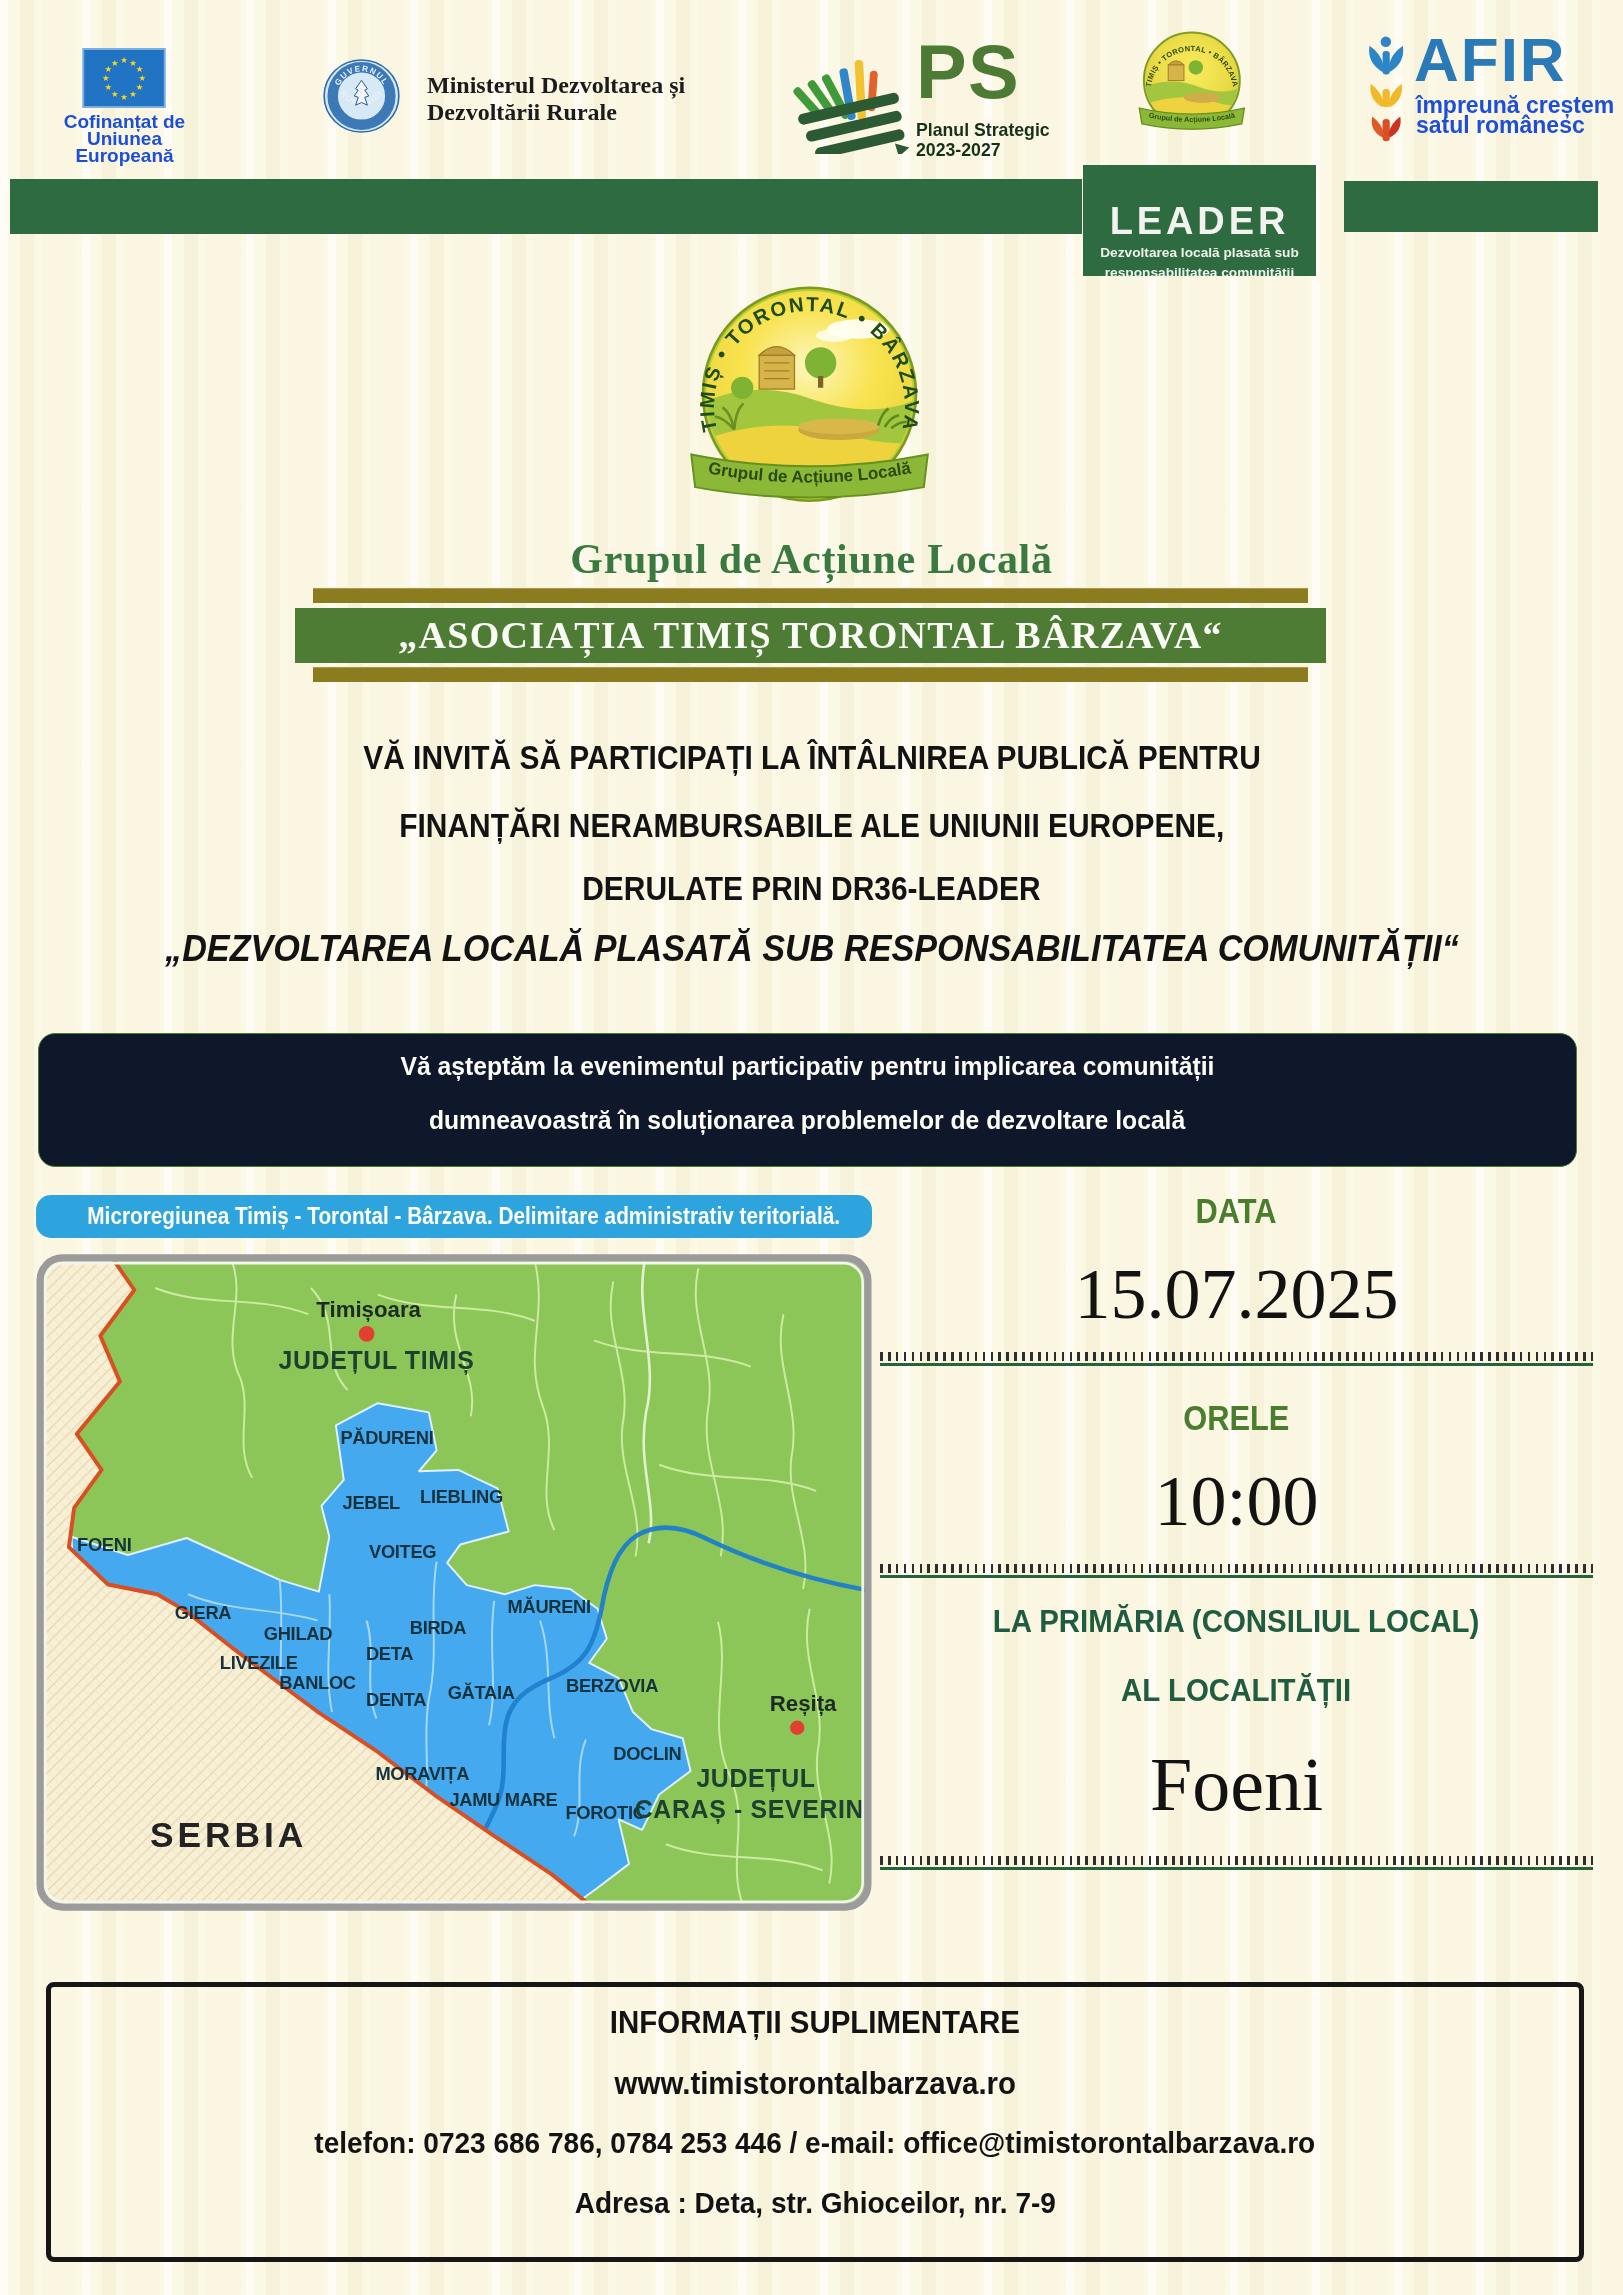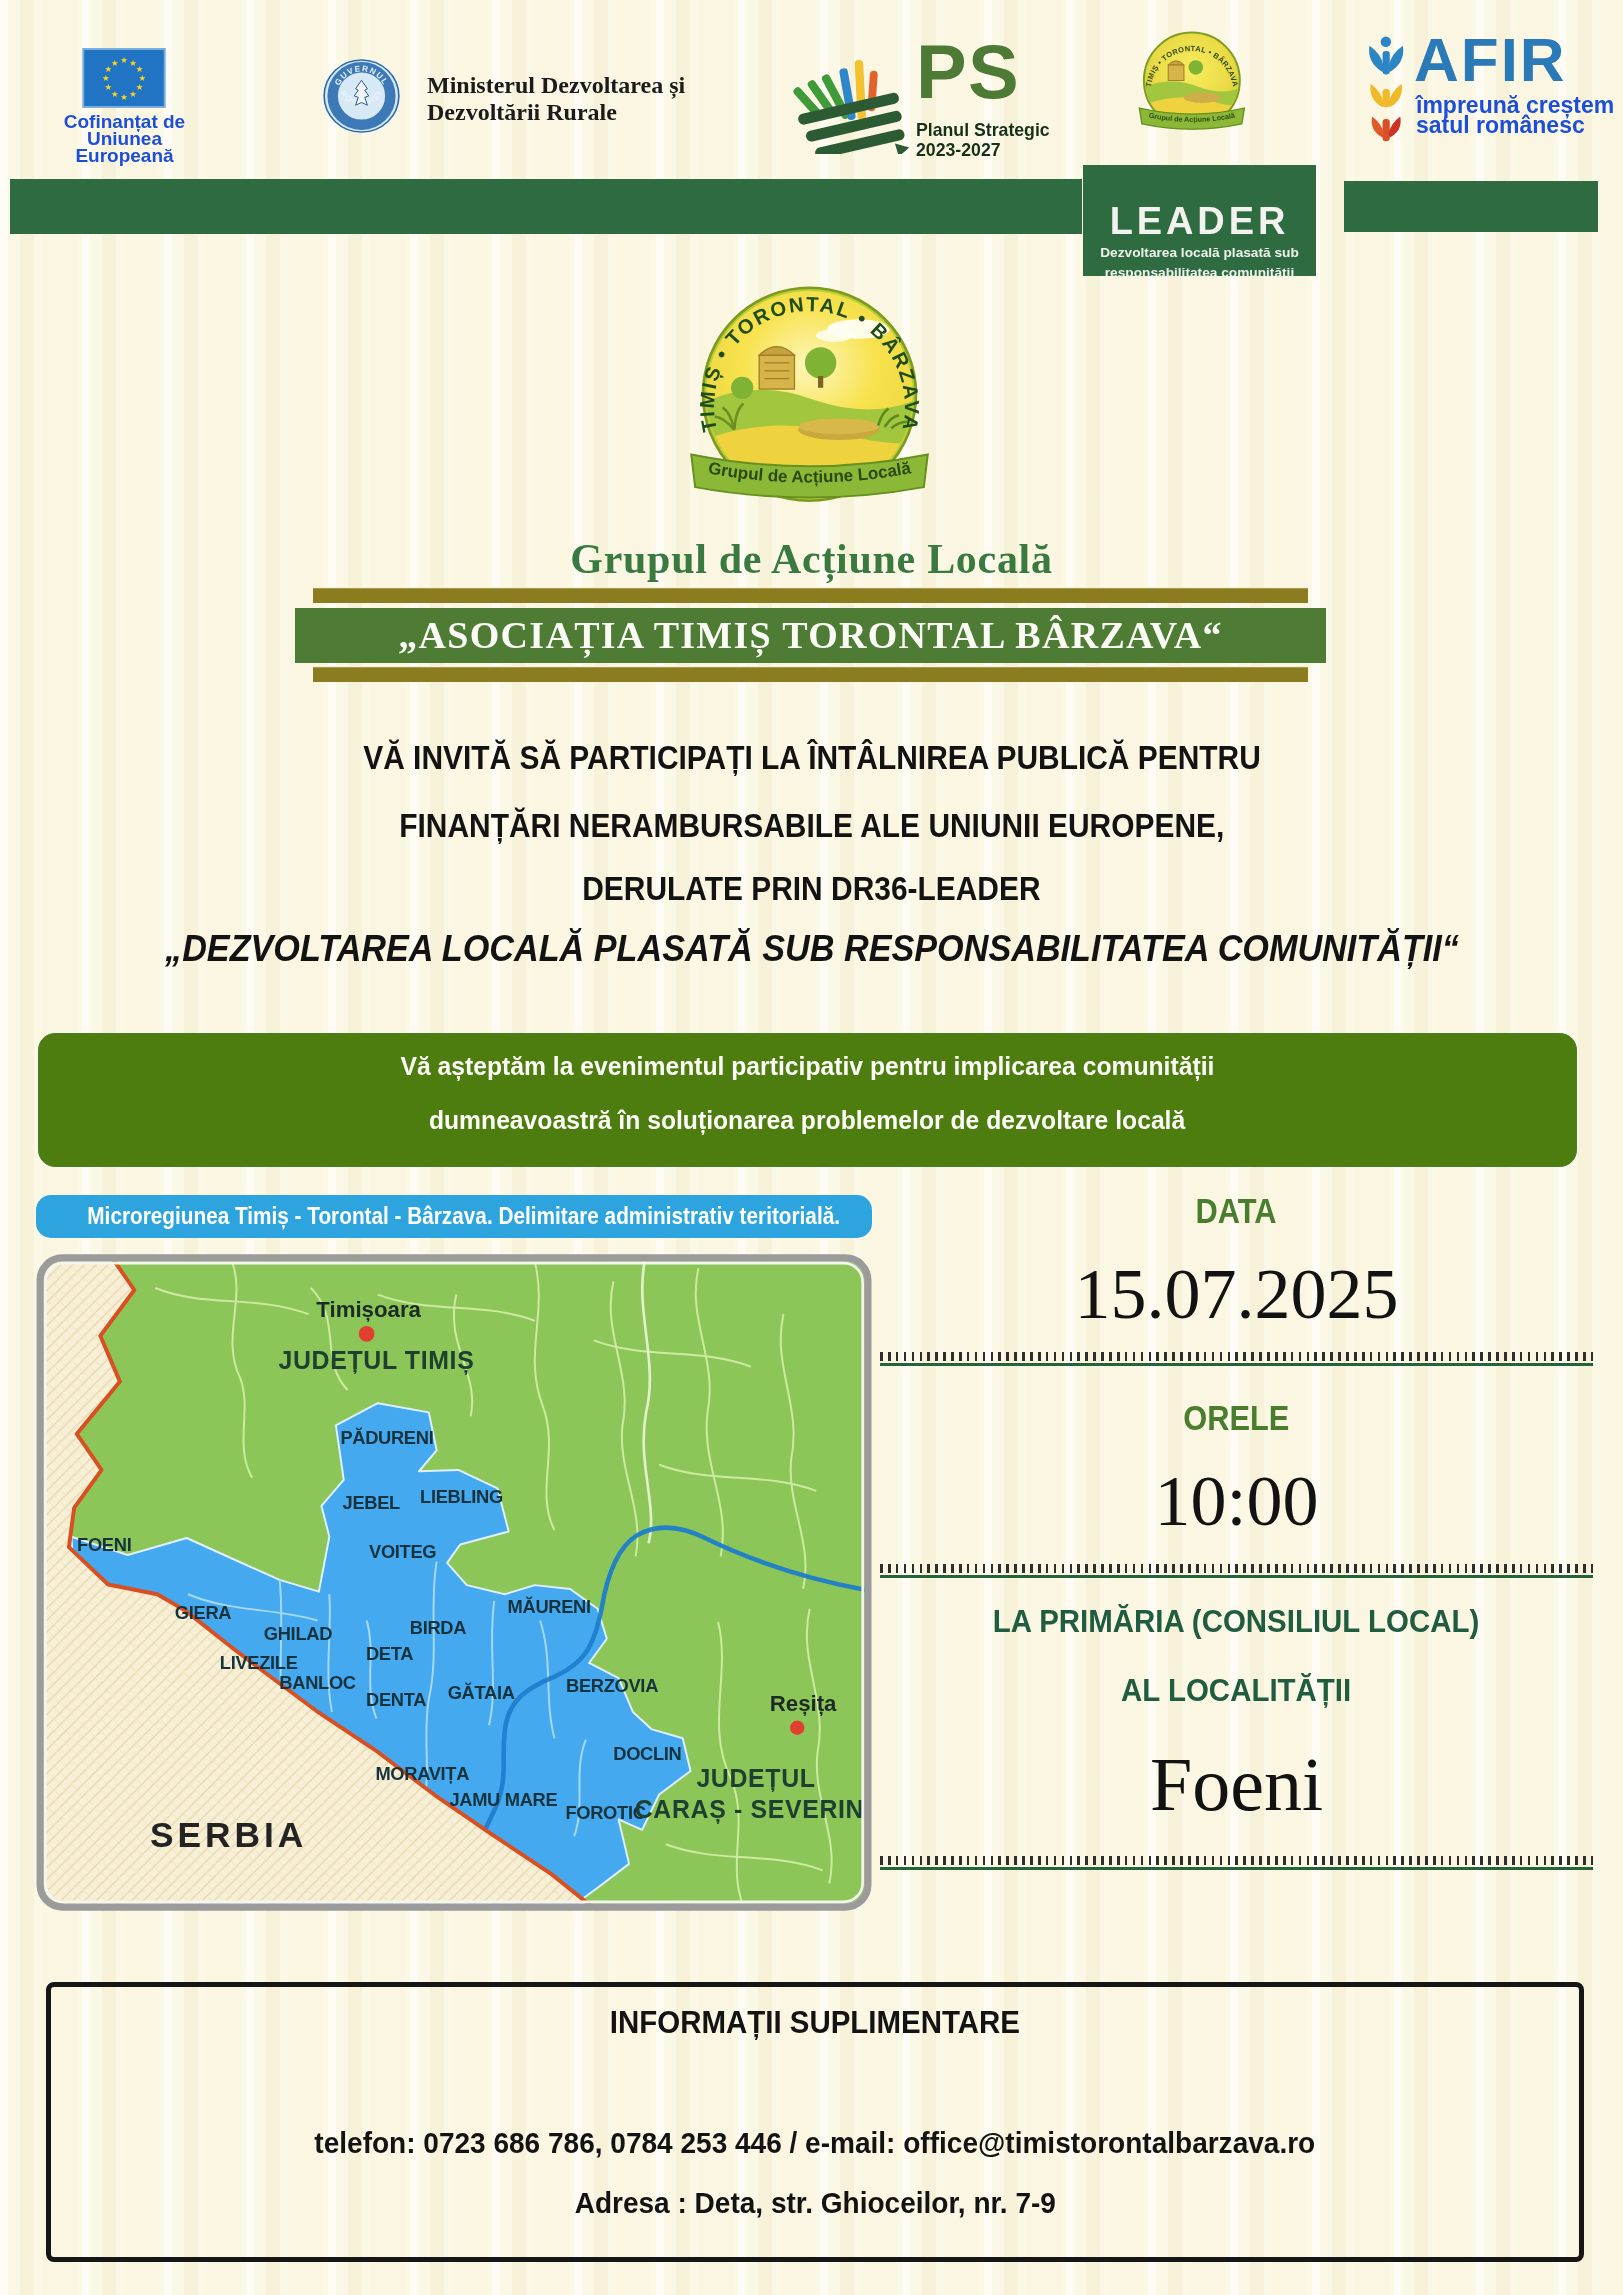--- a/index.html
+++ b/index.html
@@ -31,21 +31,21 @@
   .leader-box{background:#2e6b40;color:#fff;text-align:center;}
   .leader-title{font-size:38px;font-weight:bold;letter-spacing:3.9px;line-height:43px;color:#f2f2ee;margin-top:28px;}
   .leader-sub{font-size:13.7px;line-height:20px;color:#eef2ea;font-weight:bold;}
   
   .gal-title{font-family:"Liberation Serif",serif;font-size:42px;font-weight:bold;color:#3a7a41;letter-spacing:0.7px;}
   .assoc{left:295px;top:586px;width:1031px;height:96px;}
   .goldbar{position:absolute;left:18.3px;right:18.3px;height:15.7px;background:#8c7c20;box-shadow:0 1.3px 0 #f6f2da inset;}
   .greenband{position:absolute;left:0;right:0;top:21.6px;height:55px;background:#4e7c35;}
   .assoc-text{font-family:"Liberation Serif",serif;font-size:38px;font-weight:bold;color:#fbfbf6;line-height:55px;letter-spacing:1.3px;}
   
-  .welcome{left:38px;top:1033px;width:1537px;height:132px;background:#4d7c0f;border-radius:17px;border:1.3px solid #4a7c30;}
+  .welcome{left:38px;top:1033px;width:1537px;height:132px;background:#0f172a;border-radius:17px;border:1.3px solid #4a7c30;}
   .welcome-line{font-size:26px;font-weight:bold;color:#fdfdf8;}
   
   .map-hdr{left:36px;top:1195px;width:836px;height:43px;background:#2da4dd;border-radius:15px;}
   .map-hdr-text{font-size:23.6px;font-weight:bold;color:#fff;line-height:43px;}
   
   .rcol{left:880px;width:713px;text-align:center;}
   .glabel{font-size:35px;font-weight:bold;color:#4a7d2e;}
   .dkgreen{font-size:31px;font-weight:bold;color:#1f5c40;}
   .bigdate{font-size:72px;line-height:73px;}
   .sep .dash{height:8.5px;background:repeating-linear-gradient(90deg,#2e2e2e 0 2.6px,rgba(0,0,0,0) 2.6px 7.9px);}
@@ -354,16 +354,17 @@
 <div class="abs rcol" style="top:1604px;"><span class="dkgreen cx95">LA PRIMĂRIA (CONSILIUL LOCAL)</span></div>
 <div class="abs rcol" style="top:1673px;"><span class="dkgreen cx95">AL LOCALITĂȚII</span></div>
 <div class="abs rcol serifbig" style="top:1746px;font-size:76px;line-height:77px;"><span>Foeni</span></div>
 <div class="abs rcol sep" style="top:1856px;">
     <div class="dash"></div>
     <div class="line"></div>
   </div>
 
 <div class="abs info-box">
   <div class="ctr" style="position:absolute;top:18.3px;"><span class="info-line cx95">INFORMAȚII SUPLIMENTARE</span></div>
+  <div class="ctr" style="position:absolute;top:79px;"><span class="info-line cx95">www.timistorontalbarzava.ro</span></div>
   <div class="ctr" style="position:absolute;top:139px;"><span class="info-line2 cx95">telefon: 0723 686 786, 0784 253 446 / e-mail:  office@timistorontalbarzava.ro</span></div>
   <div class="ctr" style="position:absolute;top:199px;"><span class="info-line2 cx95">Adresa : Deta, str. Ghioceilor, nr. 7-9</span></div>
 </div>
 
 
 </body></html>

